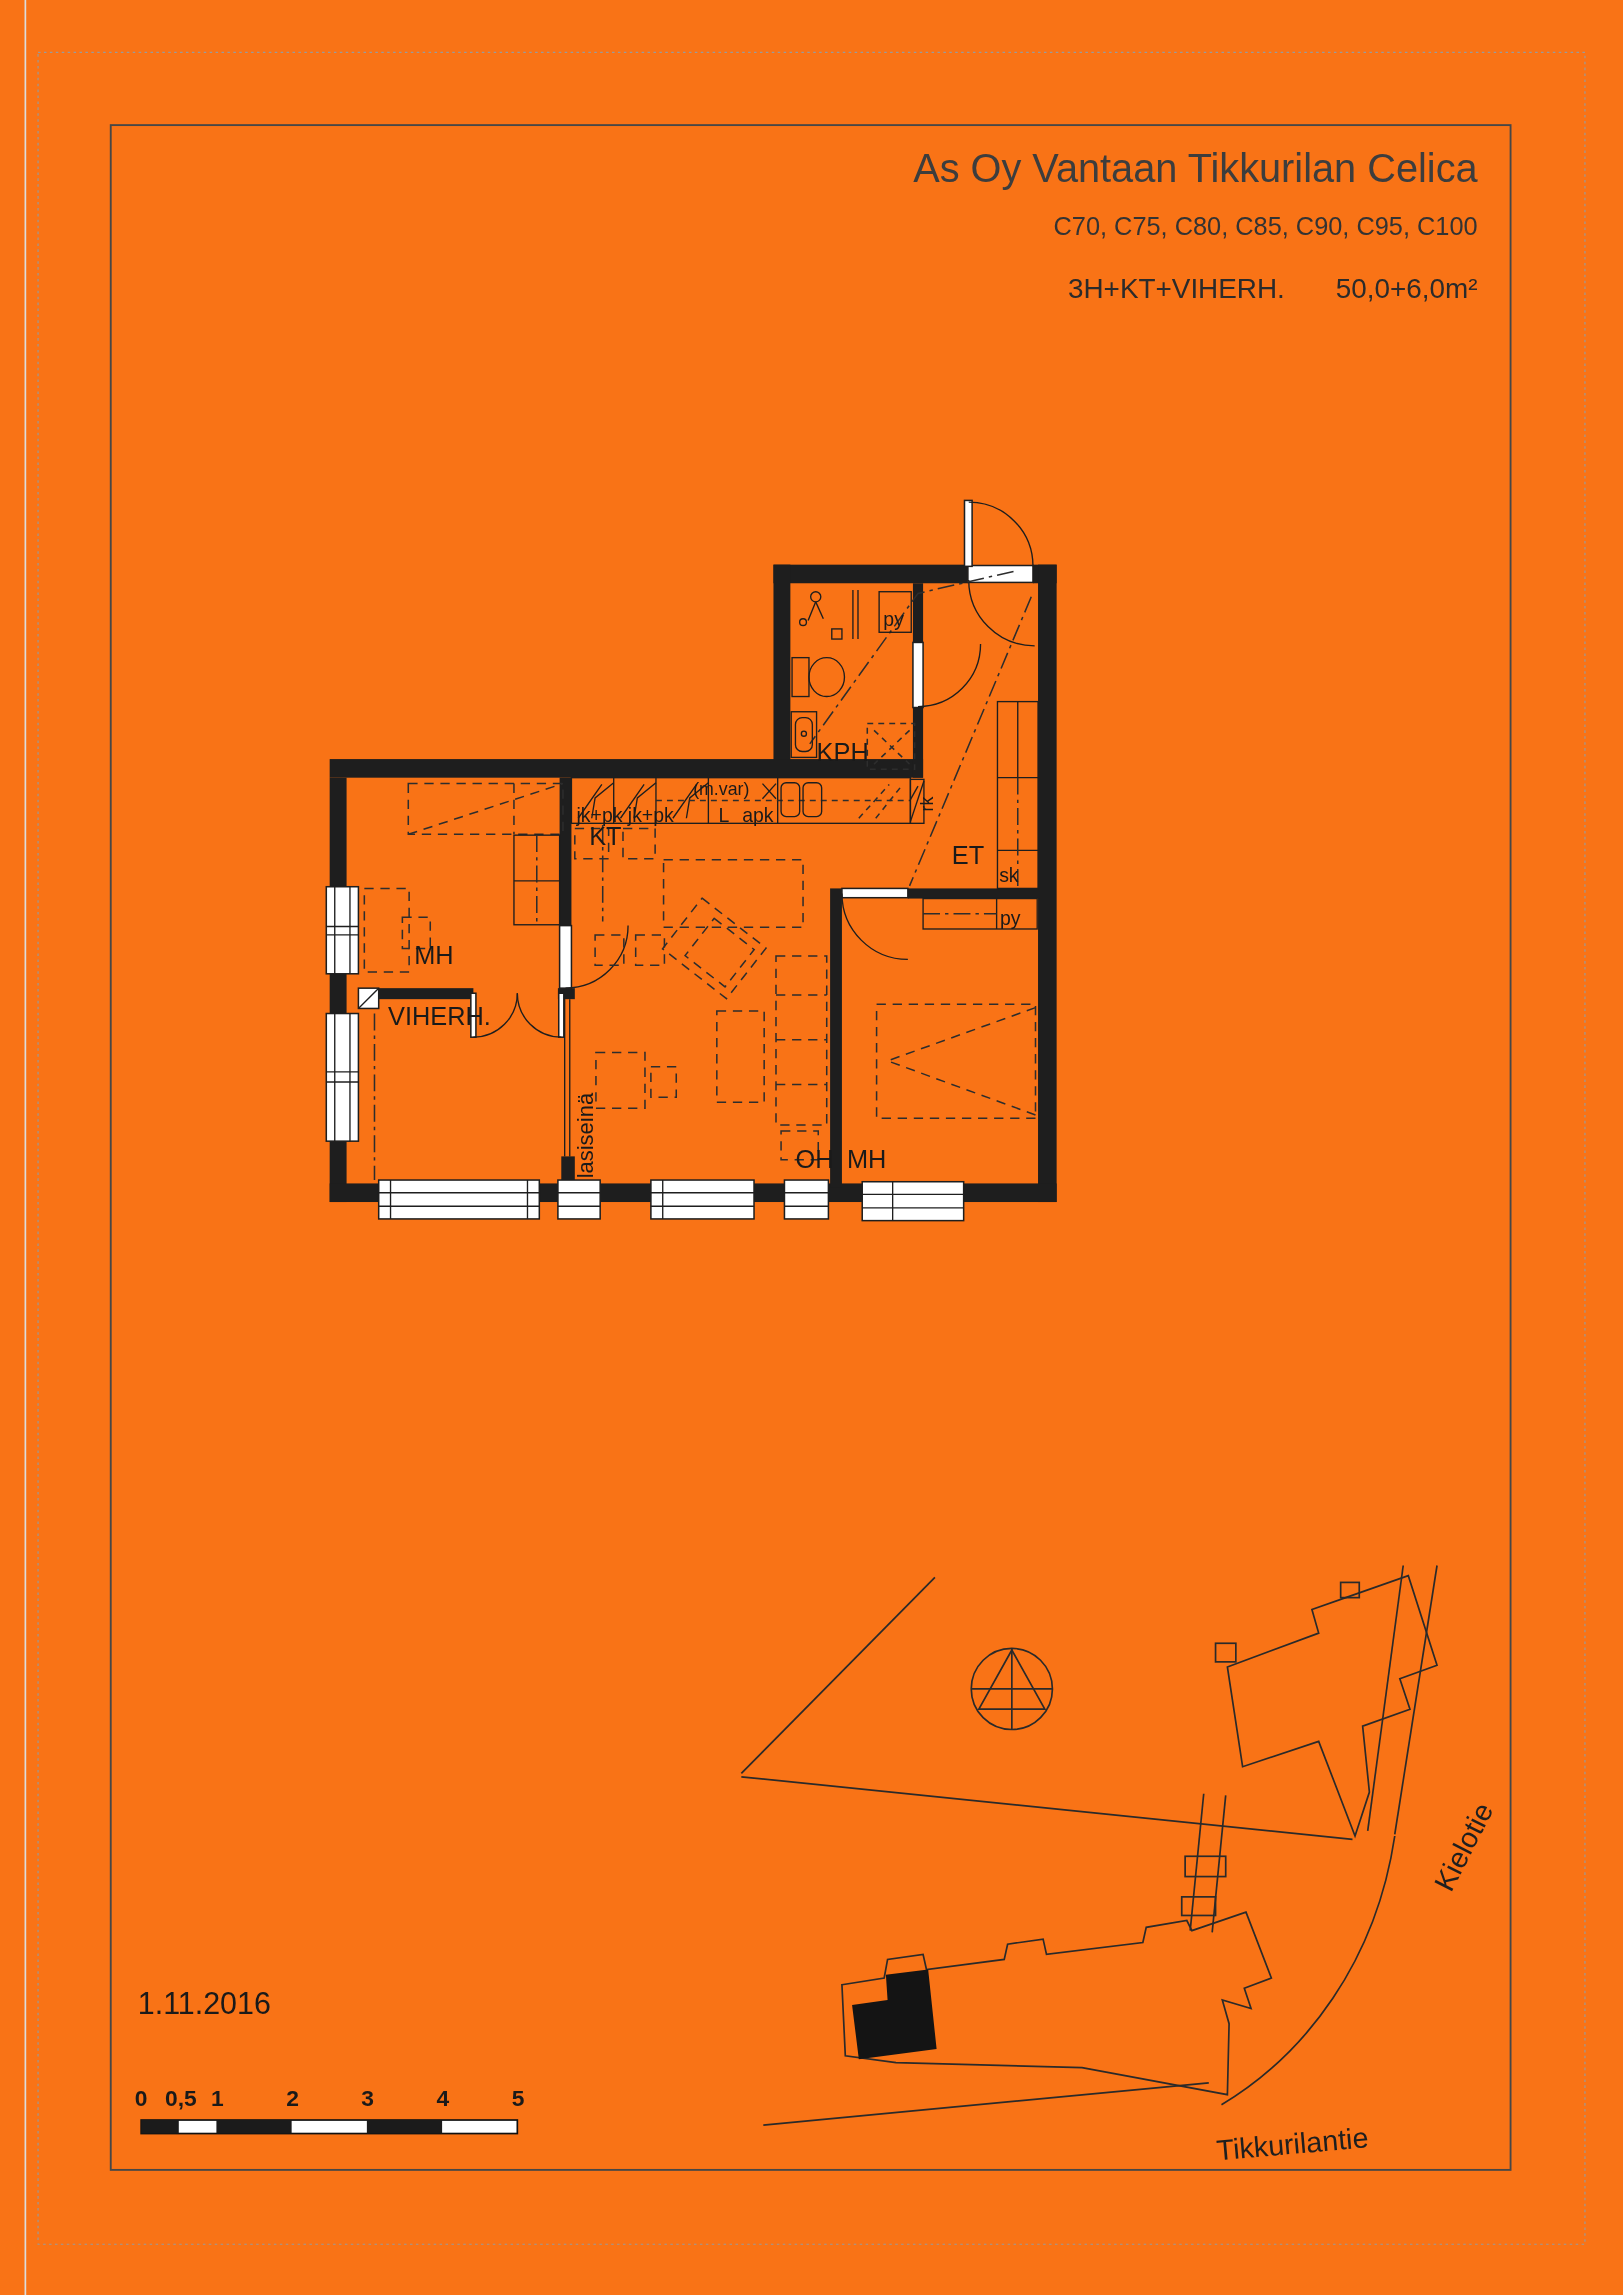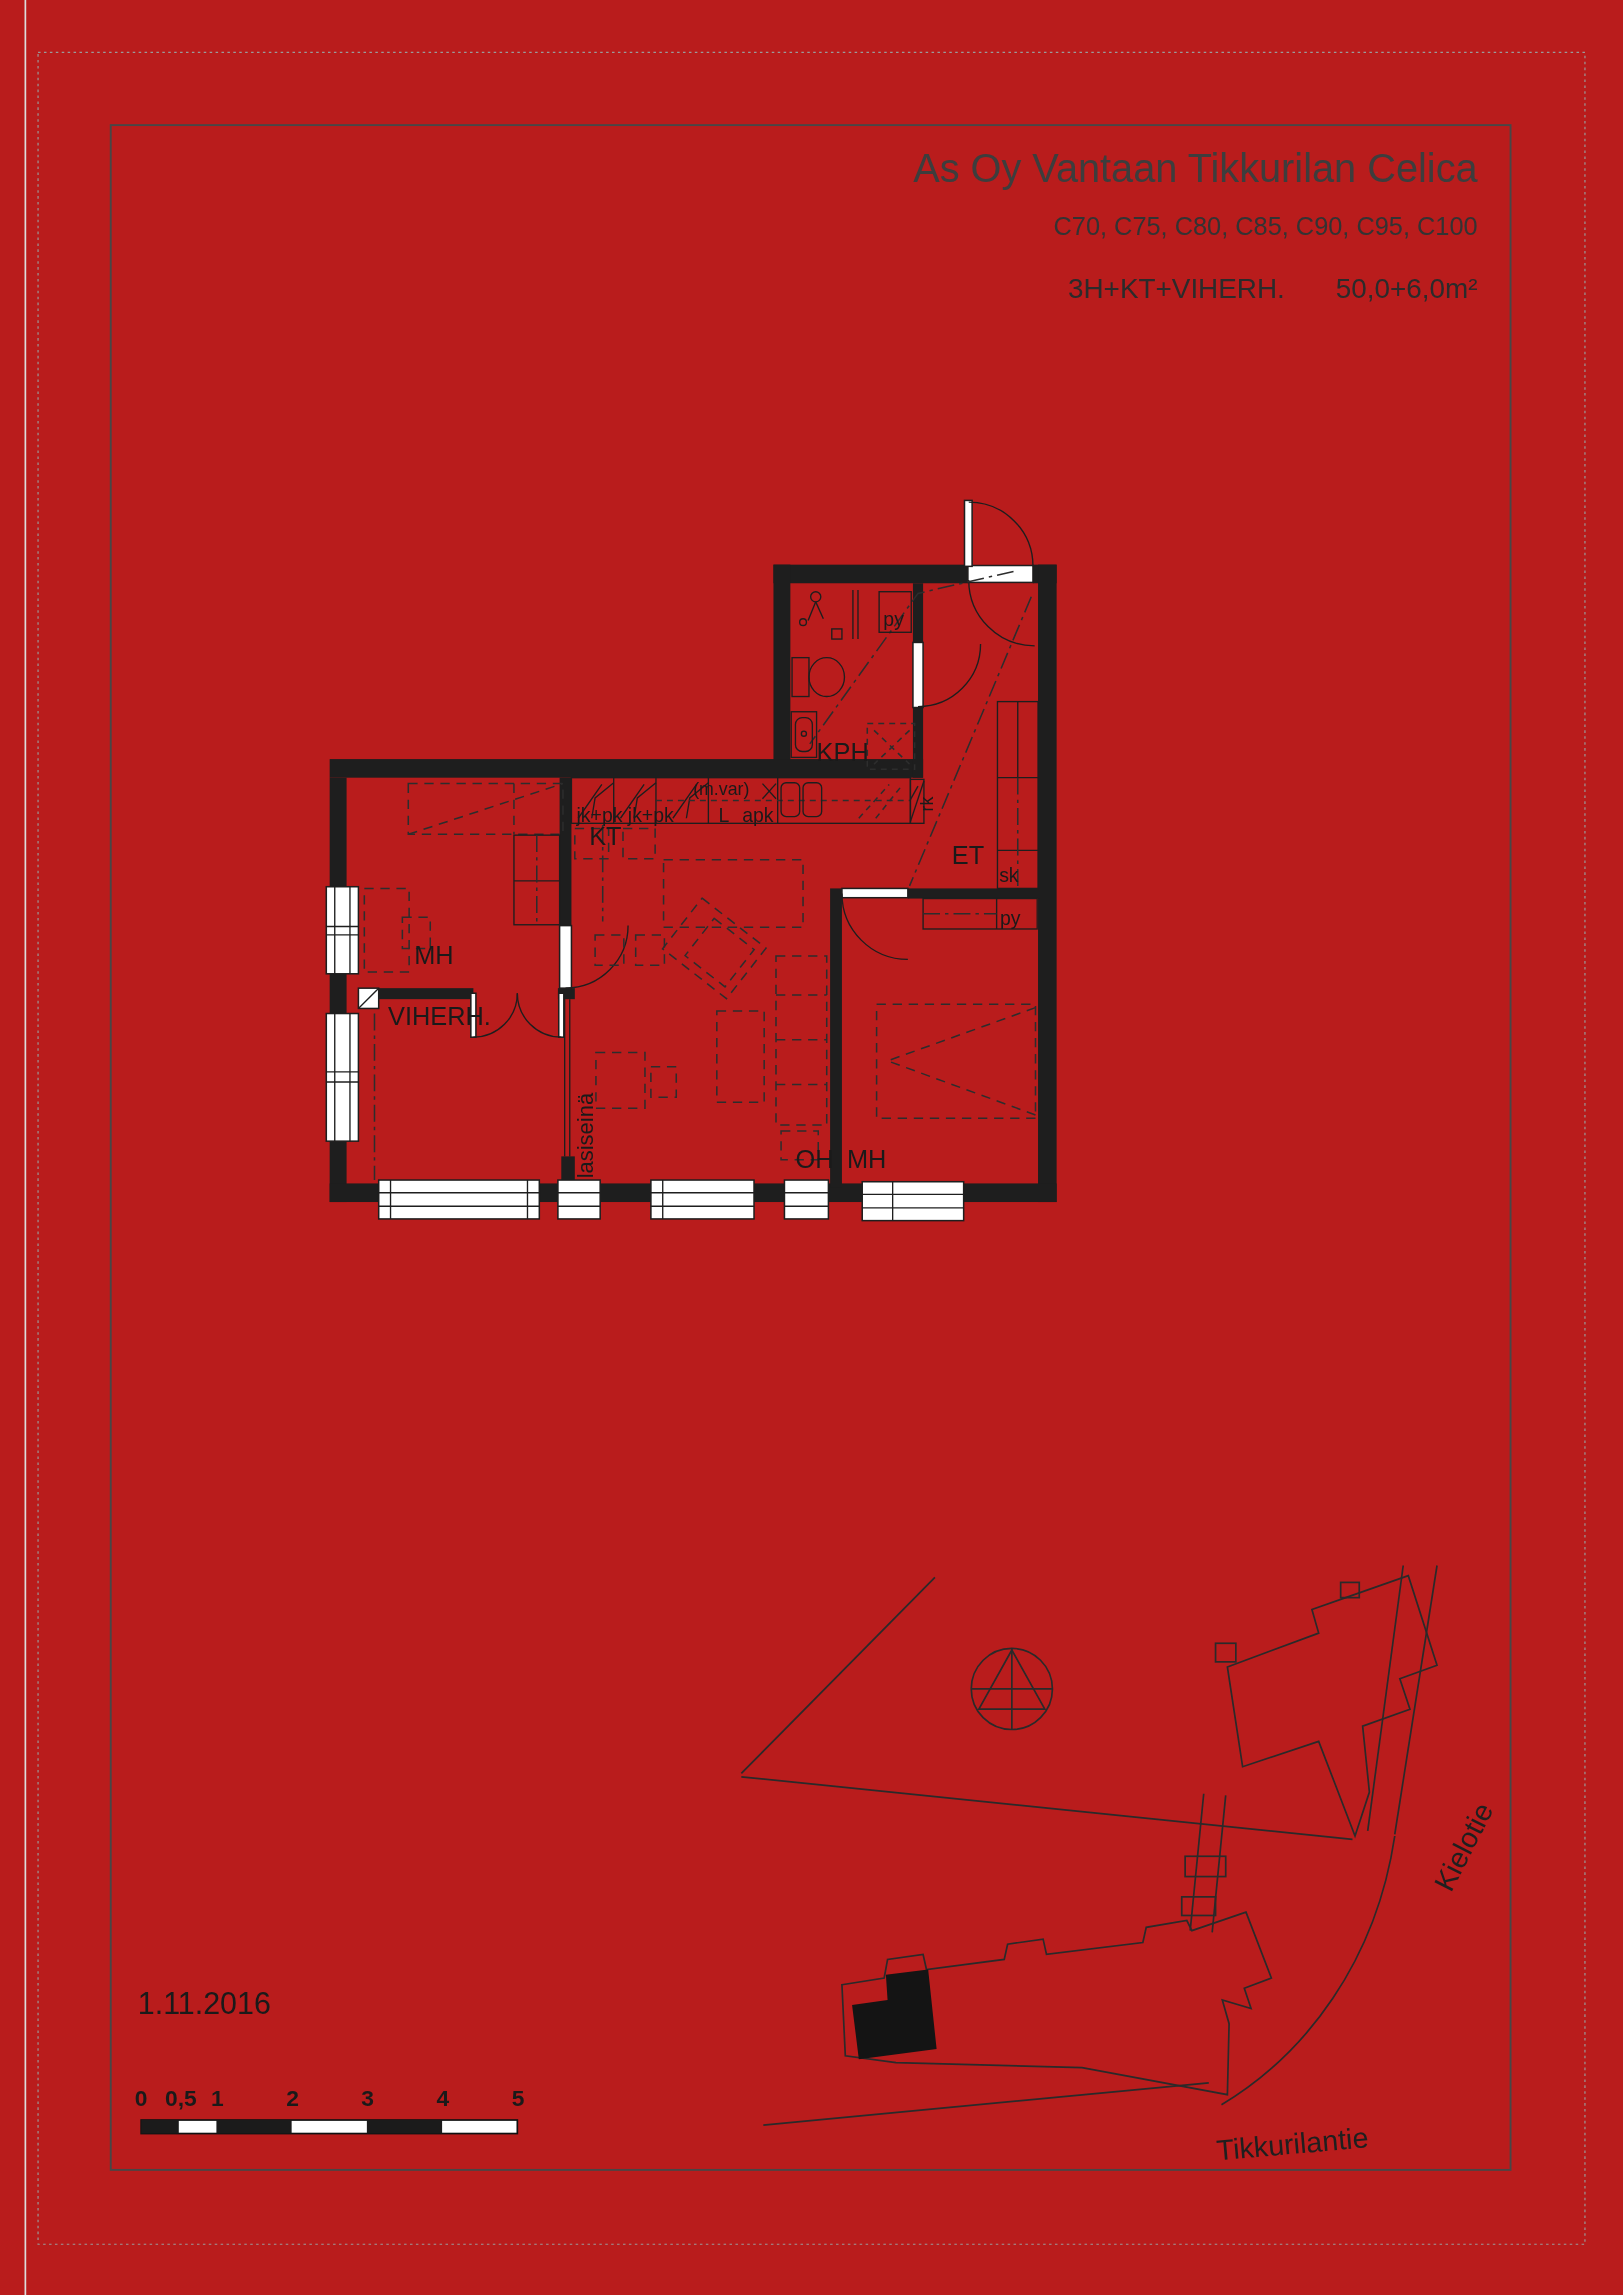--- a/index.html
+++ b/index.html
@@ -1,16 +1,16 @@
 <!DOCTYPE html>
 <html style="font-size:13.5px"><head>
 <meta charset="utf-8">
 <style>
   html,body{margin:0;padding:0;background:#ffffff;}
-  .page{position:relative;width:1623px;height:2295px;background:#b91c1c;overflow:hidden;
+  .page{position:relative;width:1623px;height:2295px;background:#f97316;overflow:hidden;
         font-family:"Liberation Sans",sans-serif;}
   svg{position:absolute;left:0;top:0;}
   svg text{font-family:"Liberation Sans",sans-serif;fill:#1a1a1a;}
   .w   {fill:#1e1e1e;stroke:none;}
   .lt  {fill:none;stroke:#1e1e1e;stroke-width:1.6;}
   .wh  {fill:#ffffff;stroke:#1e1e1e;stroke-width:1.8;}
   .furn{fill:none;stroke:#2d2d2d;stroke-width:1.8;stroke-dasharray:11 8;}
   .fd  {fill:none;stroke:#2d2d2d;stroke-width:1.8;stroke-dasharray:7 6;}
   .dd  {fill:none;stroke:#2d2d2d;stroke-width:1.8;stroke-dasharray:20 6 4 6;}
   .site{fill:none;stroke:#2a2a2a;stroke-width:2;}

